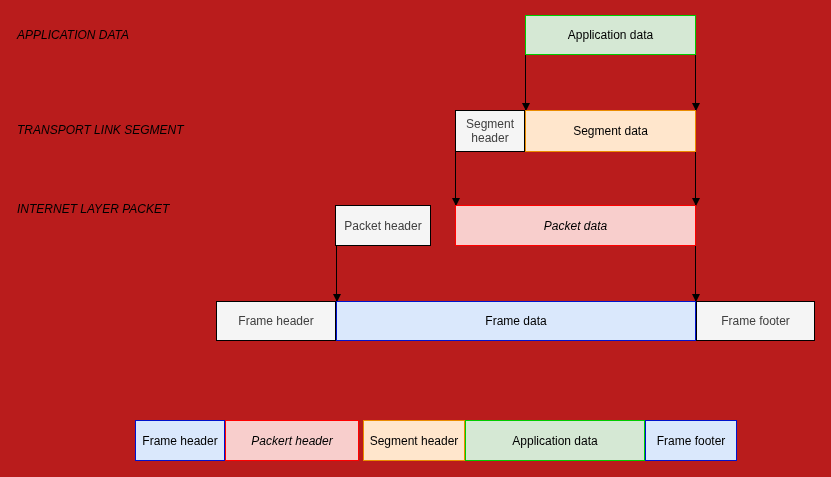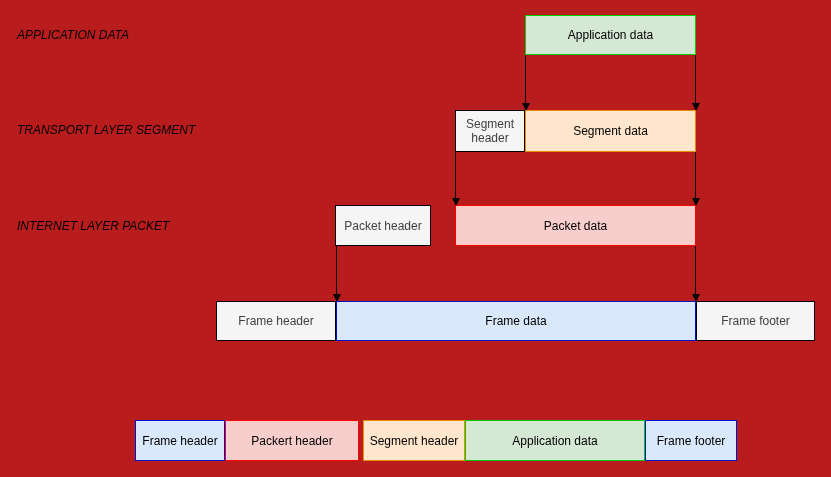--- a/index.html
+++ b/index.html
@@ -11,36 +11,36 @@
     position:absolute;left:17px;font-size:12px;font-style:italic;color:#000;
     line-height:14px;white-space:nowrap;
   }
   .box{
     position:absolute;box-sizing:border-box;display:flex;align-items:center;justify-content:center;
     text-align:center;font-size:12px;line-height:14px;color:#000;padding:0 4px;
   }
   .box.gray  {background:var(--gray-fill,#f5f5f5);  border:1px solid var(--gray-stroke,#000000); color:#404040;}
   .box.green {background:var(--green-fill,#d5e8d4); border:1px solid var(--green-stroke,#00cc00);}
   .box.orange{background:var(--orange-fill,#ffe6cc);border:1px solid var(--orange-stroke,#ea8c00);text-align:center;}
-  .box.red   {background:var(--red-fill,#f8cecc);   border:1px solid var(--red-stroke,#ff0000);}
+  .box.red   {background:var(--red-fill,#f8cecc);   border:1px solid var(--red-stroke,#ff0000);font-style:italic;}
   .box.blue  {background:var(--blue-fill,#dae8fc);  border:1px solid var(--blue-stroke,#0013cc);}
   .arrow{position:absolute;width:0;border-left:1px solid #000;}
   .arrow::after{
     content:"";position:absolute;left:-4px;bottom:-1px;width:0;height:0;
     border-left:4px solid transparent;border-right:4px solid transparent;border-top:8px solid #000;
   }
 </style>
 </head>
 <body>
 
 <div class="stage">
 
   <div class="rowlabel" style="top:28px">APPLICATION DATA</div>
-  <div class="rowlabel" style="top:123px">TRANSPORT LAYER SEGMENT</div>
-  <div class="rowlabel" style="top:219px">INTERNET LAYER PACKET</div>
+  <div class="rowlabel" style="top:123px">TRANSPORT LINK SEGMENT</div>
+  <div class="rowlabel" style="top:202px">INTERNET LAYER PACKET</div>
 
   <div class="box green" style="left:525px;top:15px;width:171px;height:40px">Application data</div>
 
   <div class="arrow" style="left:525px;top:55px;height:55px"></div>
   <div class="arrow" style="left:695px;top:55px;height:55px"></div>
 
   <div class="box gray" style="left:455px;top:110px;width:70px;height:42px">Segment header</div>
   <div class="box orange" style="left:525px;top:110px;width:171px;height:42px">Segment data</div>
 
   <div class="arrow" style="left:455px;top:152px;height:53px"></div>

